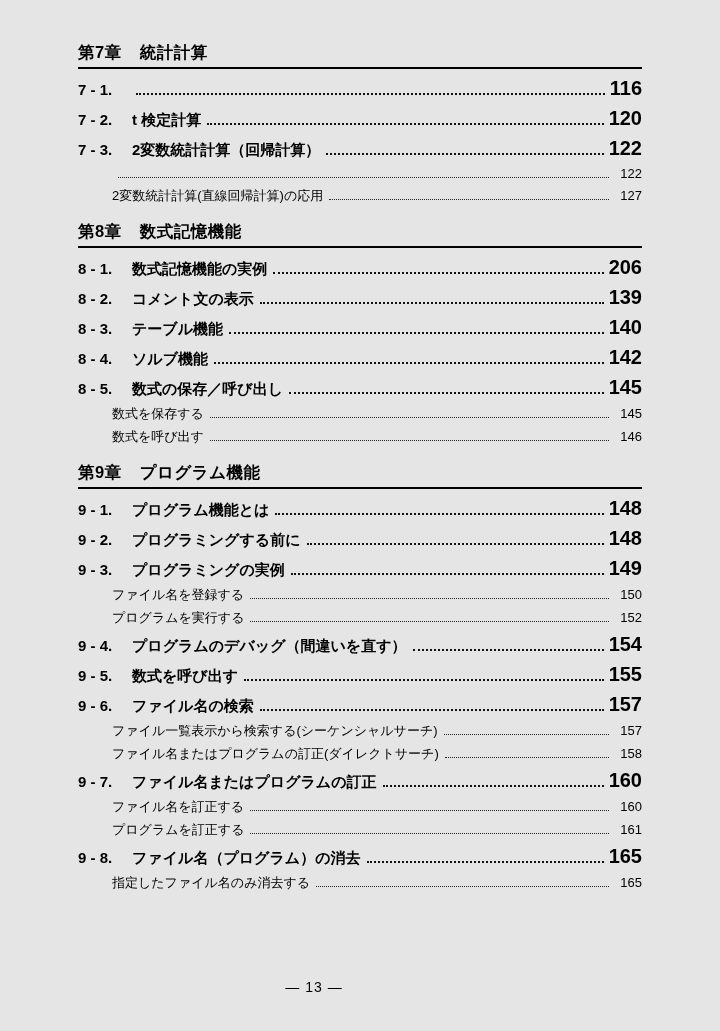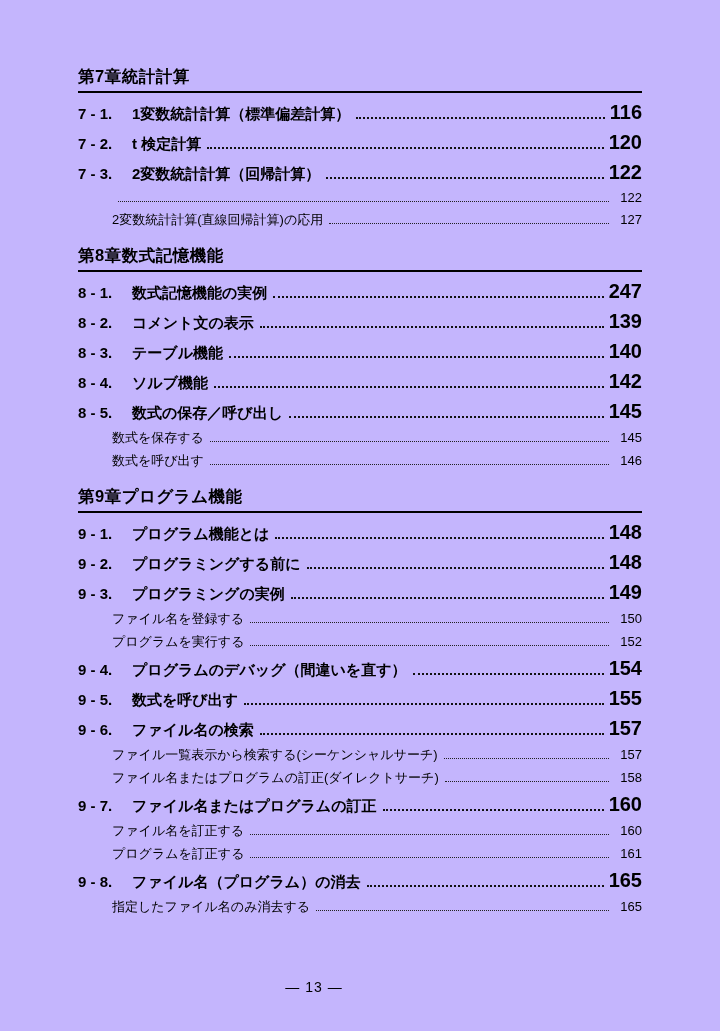--- a/index.html
+++ b/index.html
@@ -13,23 +13,23 @@
     font-family: "Liberation Sans", "DejaVu Sans", sans-serif;
     color: #000000;
     position: relative;
     overflow: hidden;
   }
   .page {
     position: absolute;
     left: 0; top: 0;
     width: 720px;
     height: 1031px;
-    background: #c4b5fd;
+    background: #e5e5e5;
     box-sizing: border-box;
-    padding: 52px 78px 0 78px;
+    padding: 28px 78px 0 78px;
   }
   .toc {
     width: 100%;
   }
   
   .chapter {
     margin-top: 14px;
     margin-bottom: 2px;
   }
   .chapter-row {
@@ -37,20 +37,21 @@
     align-items: baseline;
     font-weight: bold;
     font-size: 16.5px;
     letter-spacing: 0.5px;
     padding-bottom: 3px;
   }
   .chapter-num {
     white-space: nowrap;
   }
   .chapter-title {
+    margin-left: 18px;
     white-space: nowrap;
     text-align: center;
   }
   .chapter-rule {
     border-bottom: 2.5px solid #000;
     width: 100%;
     margin-bottom: 4px;
   }
   
   .entry1 {
@@ -121,21 +122,20 @@
 <div class="page">
   <div class="toc" id="toc-root">
       <div class="chapter">
         <div class="chapter-row">
           <span class="chapter-num">第7章</span>
           <span class="chapter-title">統計計算</span>
         </div>
         <div class="chapter-rule"></div>
         <div class="entry1">
           <span class="num">7 - 1.</span>
-          <span class="label">1変数統計計算（標準偏差計算）</span>
           <span class="leader"></span>
           <span class="page-no">116</span>
         </div>
         <div class="entry1">
           <span class="num">7 - 2.</span>
           <span class="label">t 検定計算</span>
           <span class="leader"></span>
           <span class="page-no">120</span>
         </div>
         <div class="entry1">
@@ -157,21 +157,21 @@
       <div class="chapter">
         <div class="chapter-row">
           <span class="chapter-num">第8章</span>
           <span class="chapter-title">数式記憶機能</span>
         </div>
         <div class="chapter-rule"></div>
         <div class="entry1">
           <span class="num">8 - 1.</span>
           <span class="label">数式記憶機能の実例</span>
           <span class="leader"></span>
-          <span class="page-no">247</span>
+          <span class="page-no">206</span>
         </div>
         <div class="entry1">
           <span class="num">8 - 2.</span>
           <span class="label">コメント文の表示</span>
           <span class="leader"></span>
           <span class="page-no">139</span>
         </div>
         <div class="entry1">
           <span class="num">8 - 3.</span>
           <span class="label">テーブル機能</span>

